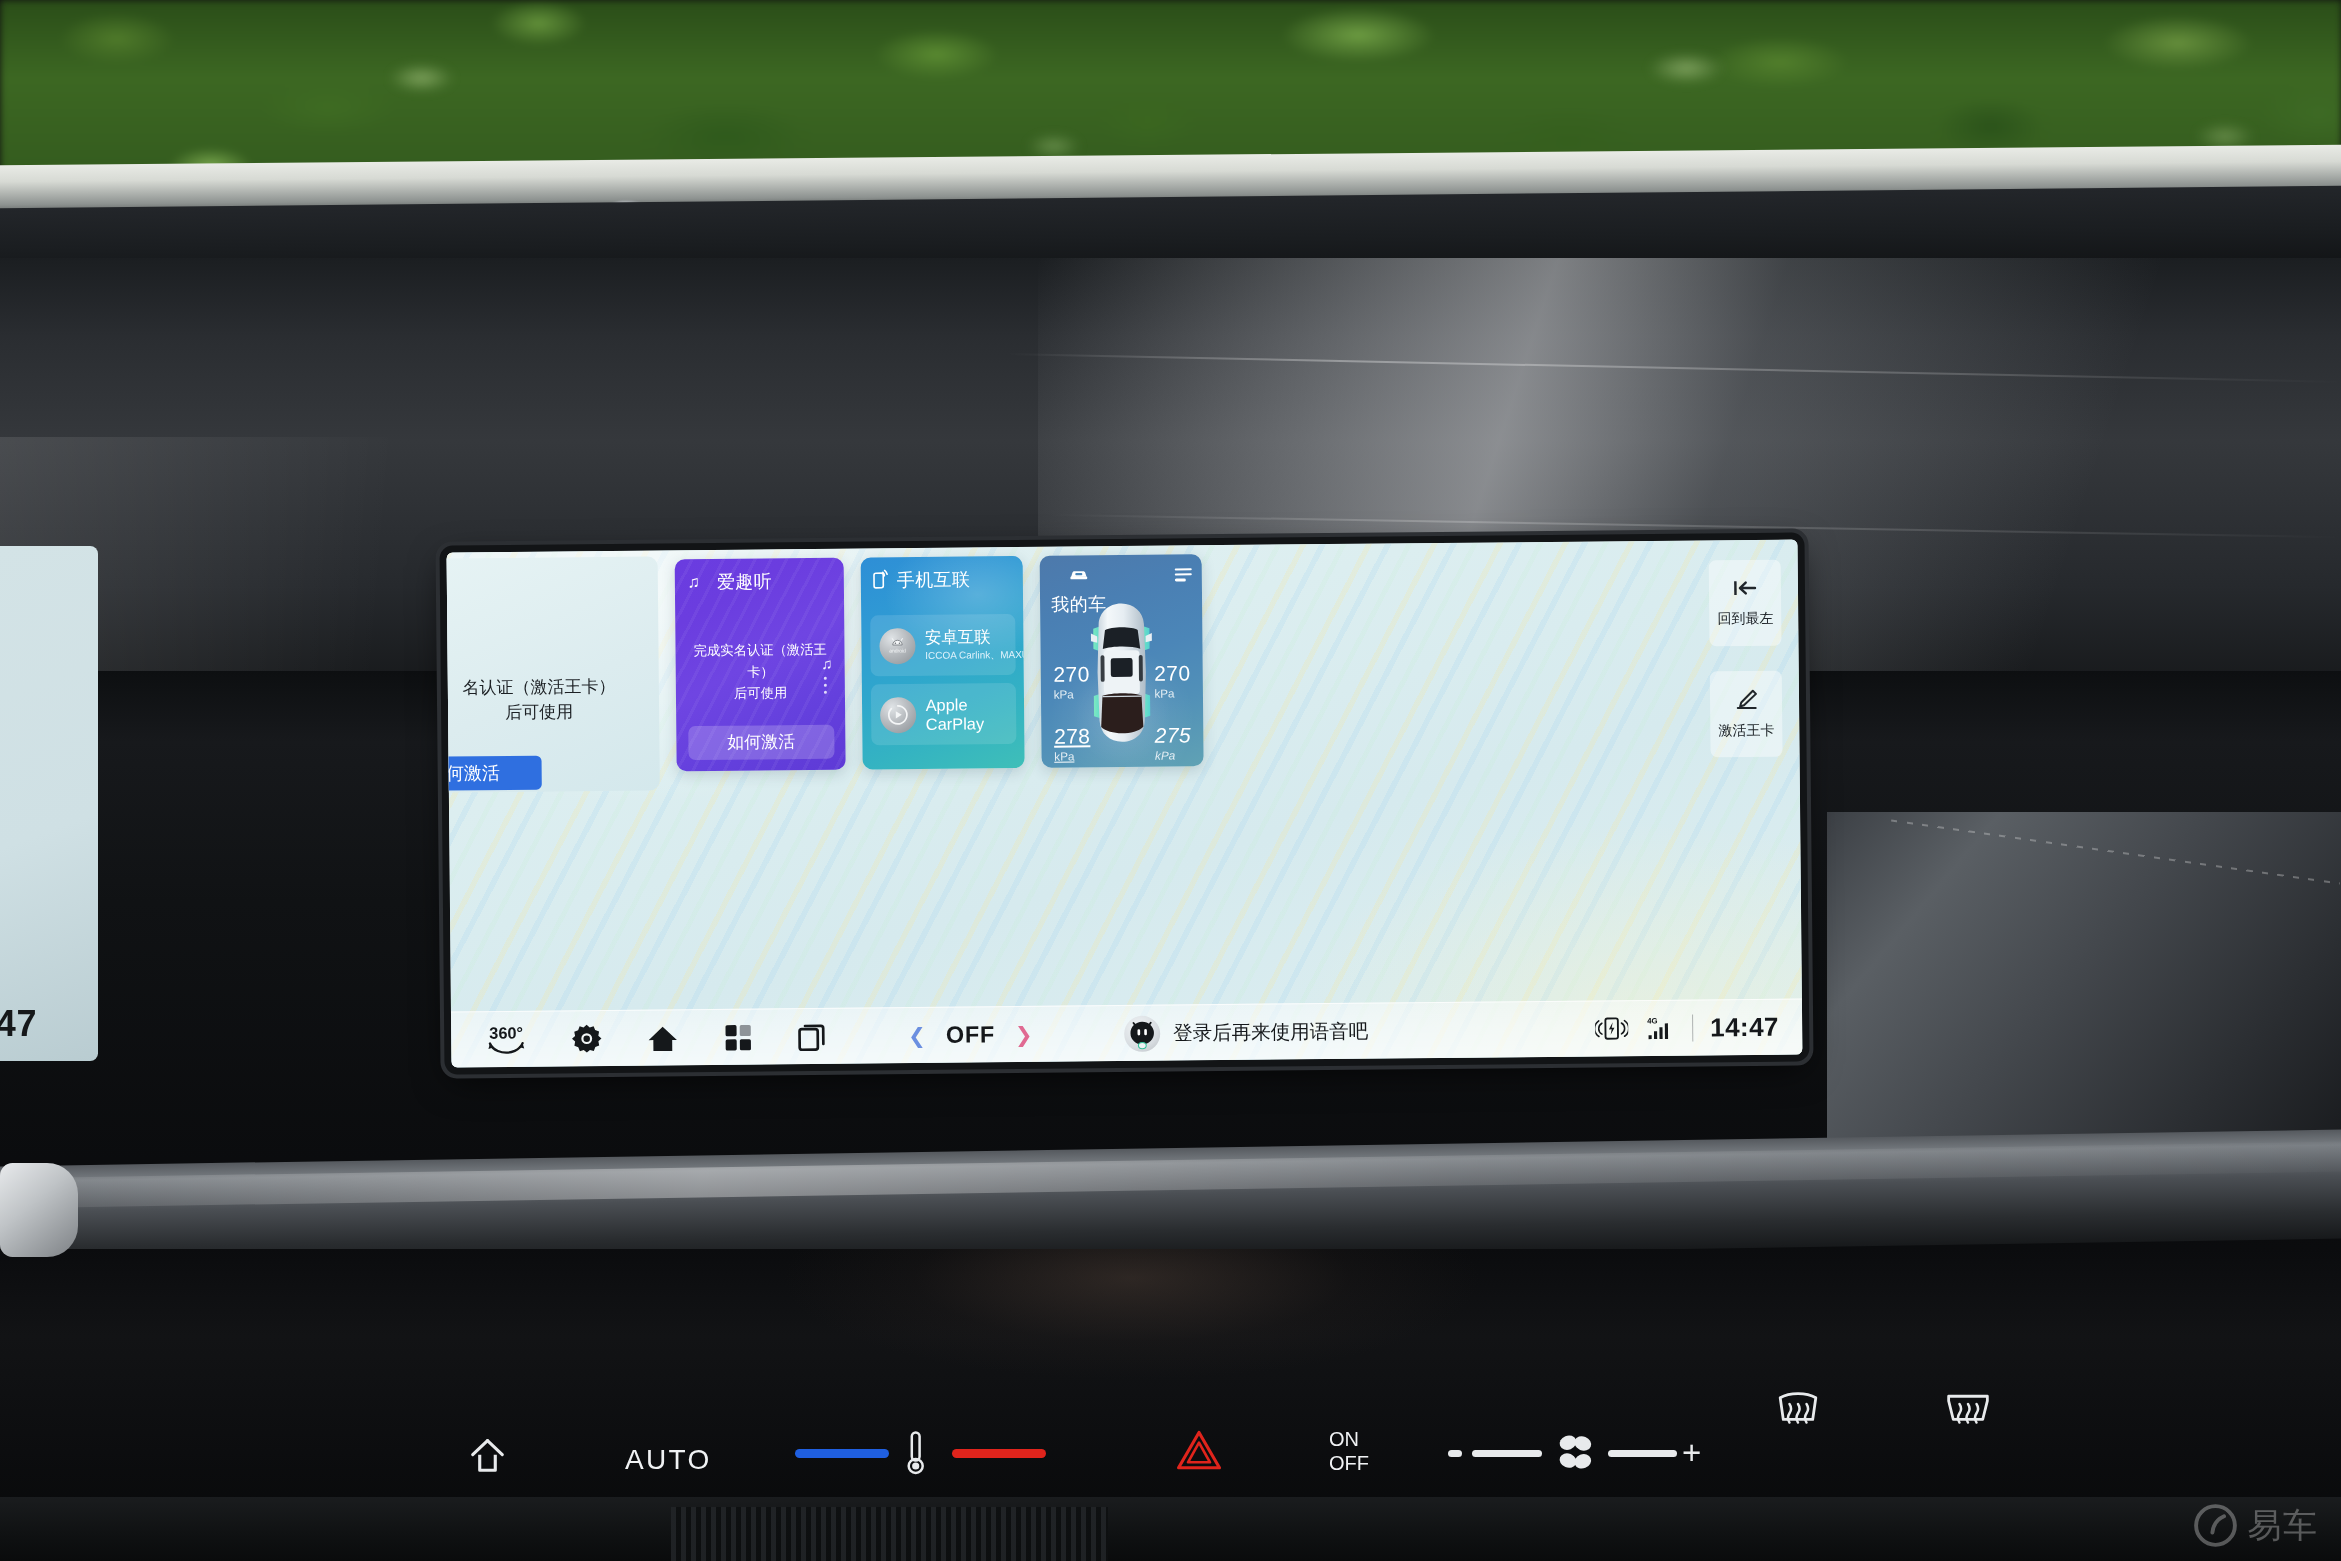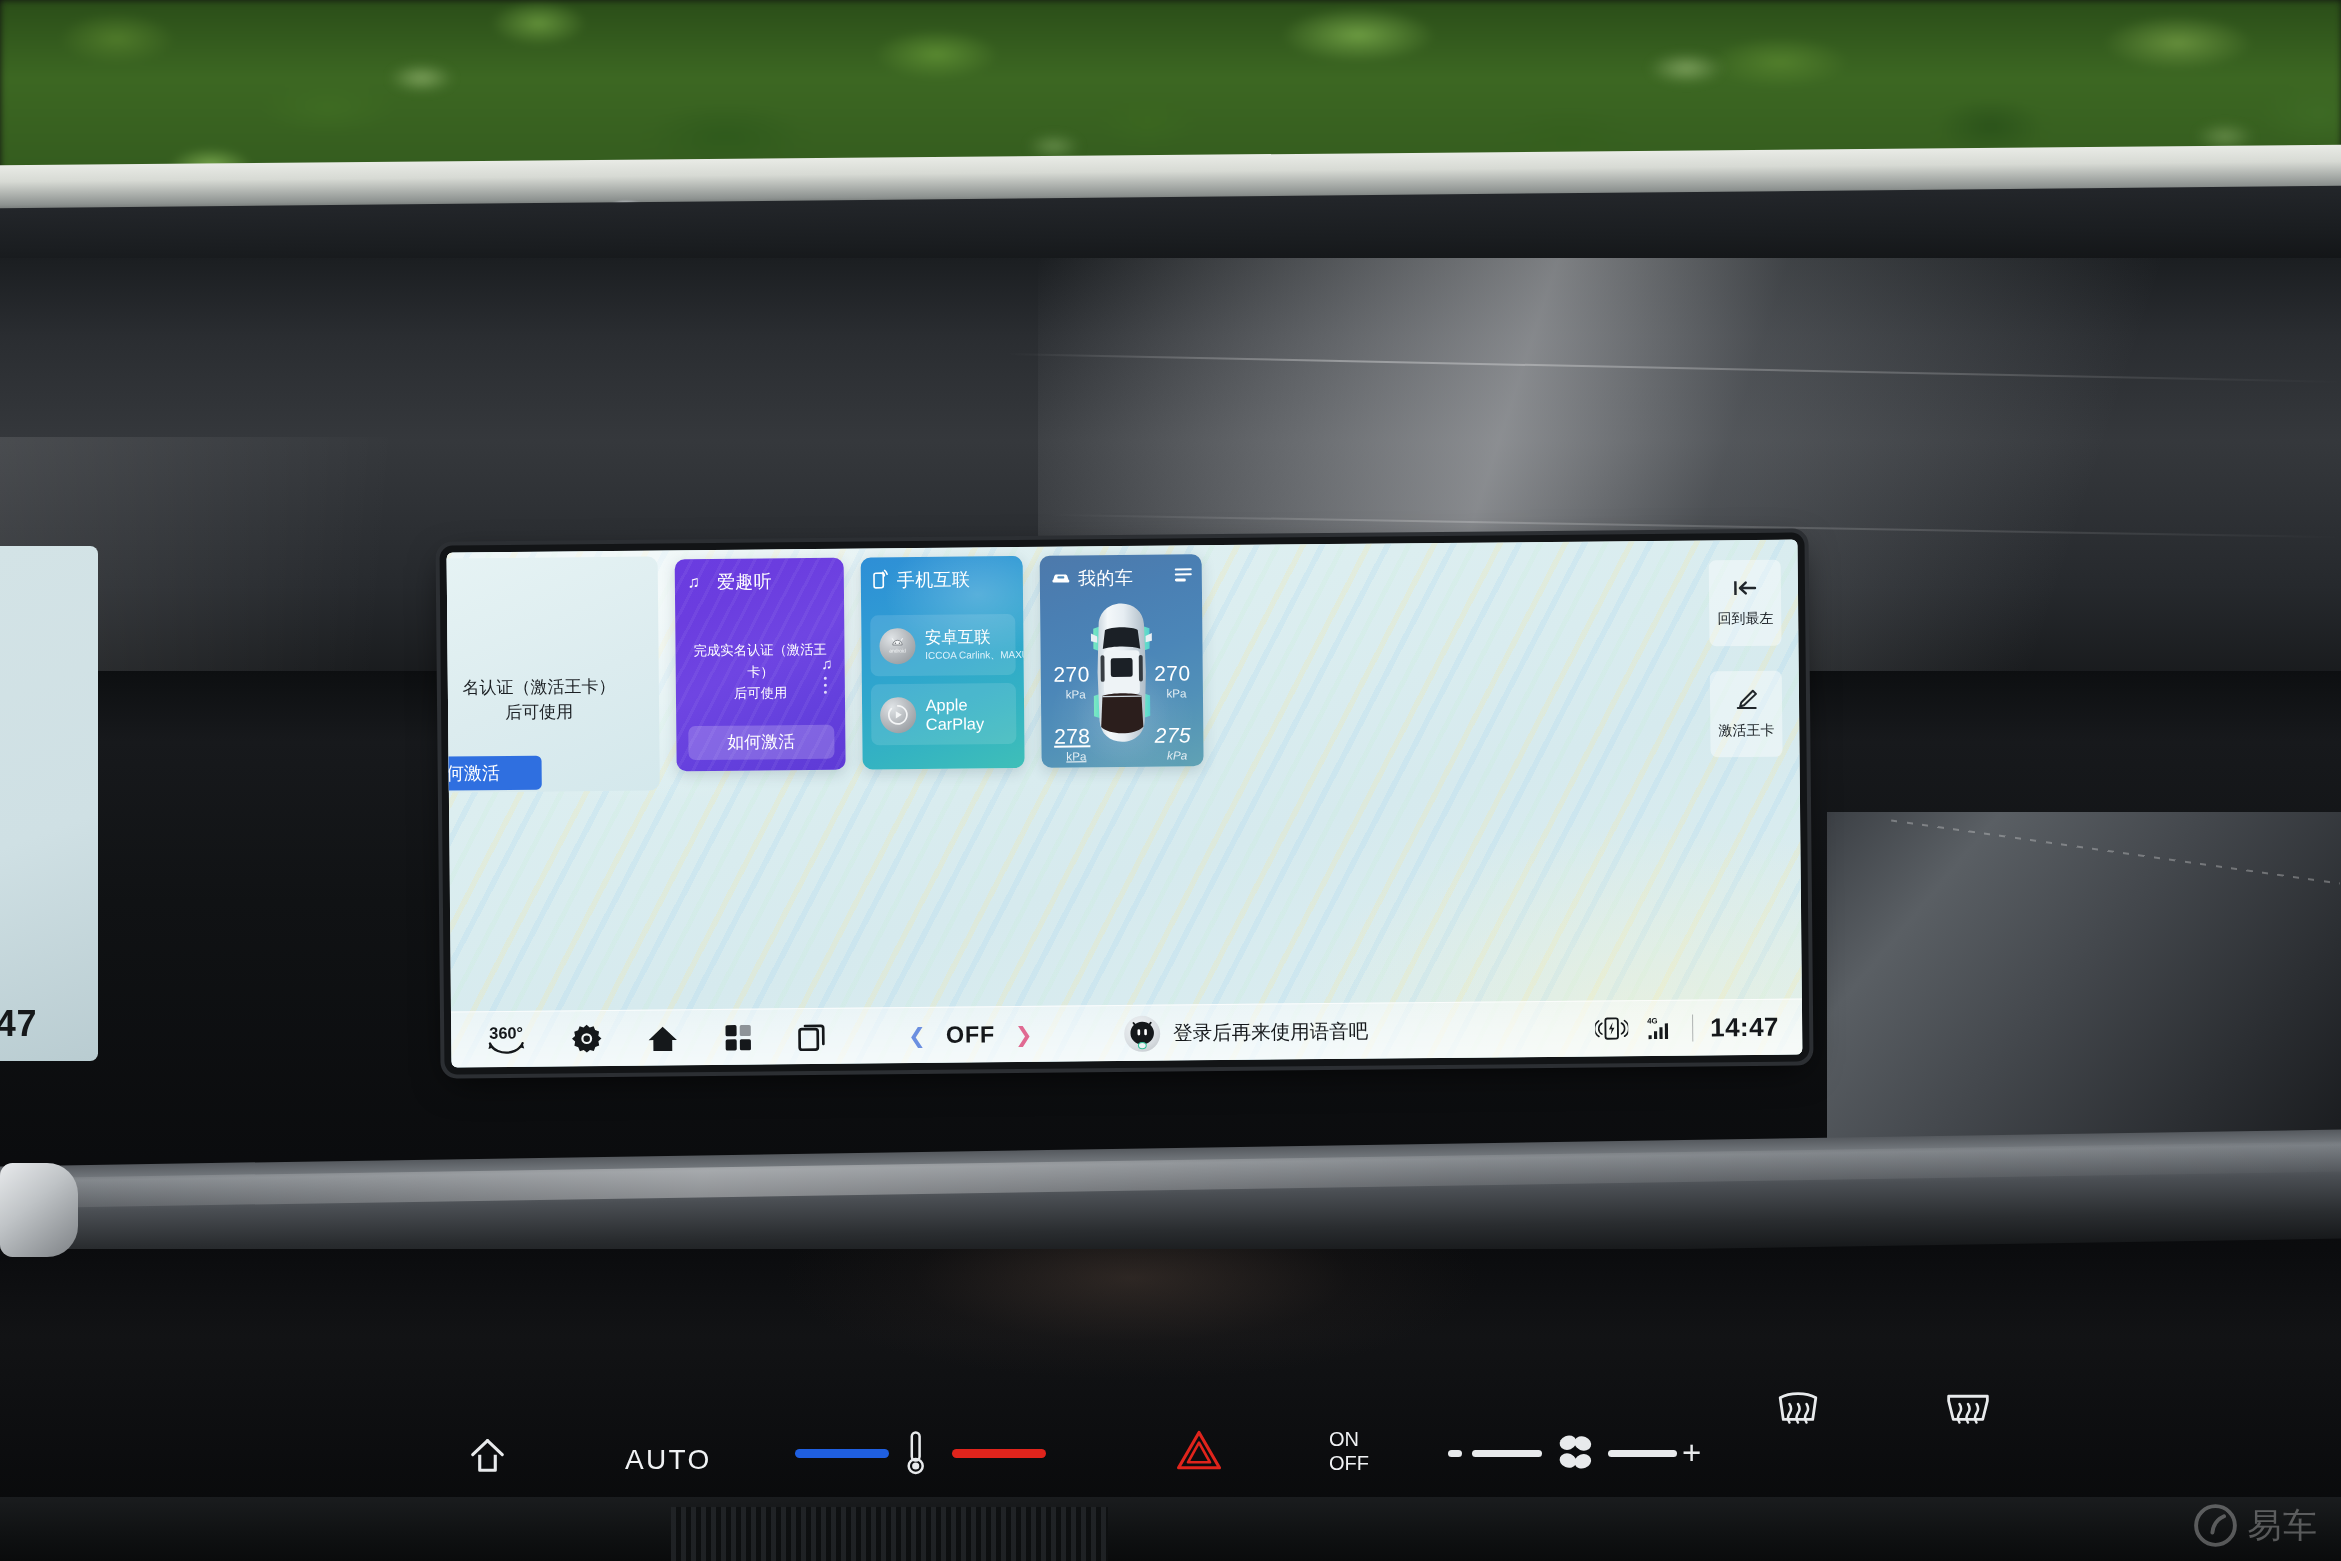--- a/index.html
+++ b/index.html
@@ -270,29 +270,29 @@
   .card-car {
     width:162px; height:212px;
     background:linear-gradient(160deg,#4d79ab 0%, #4a7fb3 25%, #4b86b8 50%, #5190b8 72%, #60a2b4 100%);
   }
   .card-car::after{
     content:""; position:absolute; inset:0;
     background:
       radial-gradient(circle 117px at 50% 78%, rgba(255,255,255,.13), transparent 62%),
       radial-gradient(circle 74px at 50% 76%, rgba(255,255,255,.11), transparent 66%);
   }
-  .cc-head { position:absolute; left:11px; top:11px; display:flex; align-items:center; gap:7px; z-index:3;}
+  .cc-head { position:absolute; left:11px; top:11px; display:flex; align-items:center; gap:7px; z-index:3;flex-direction:column;}
   .cc-head .ttl { font-size:18px; color:#fff; font-weight:500; letter-spacing:0.4px;}
   .cc-menu { position:absolute; right:10px; top:13.3px; z-index:3; width:17px; }
   .cc-menu i { display:block; height:2.3px; background:#fff; border-radius:1.6px; margin-bottom:3.1px;}
   .cc-menu i:nth-child(1){ width:17px;} .cc-menu i:nth-child(2){ width:17px;} .cc-menu i:nth-child(3){ width:11px;}
   .cc-car { position:absolute; left:50%; top:47px; transform:translateX(-50%); z-index:2; }
   .tp { position:absolute; z-index:3; color:#fff; text-align:left; }
   .tp .v { font-size:21px; font-weight:400; line-height:1; letter-spacing:0.4px;}
-  .tp .u { font-size:11.7px; color:#e3edf3; margin-top:2.3px;margin-left:12px; }
+  .tp .u { font-size:11.7px; color:#e3edf3; margin-top:2.3px; }
   .tp.fl { left:12.5px; top:108px; }
   .tp.fr { right:12.5px; top:108px; text-align:left;}
   .tp.rl { left:12.5px; top:170px;text-decoration:underline; }
   .tp.rr { right:12.5px; top:170px;font-style:italic; }
 
   
   .side-col {
     position:absolute; right:9.4px; top:20px; width:87px;
     display:flex; flex-direction:column; gap:25px; align-items:center;
   }

